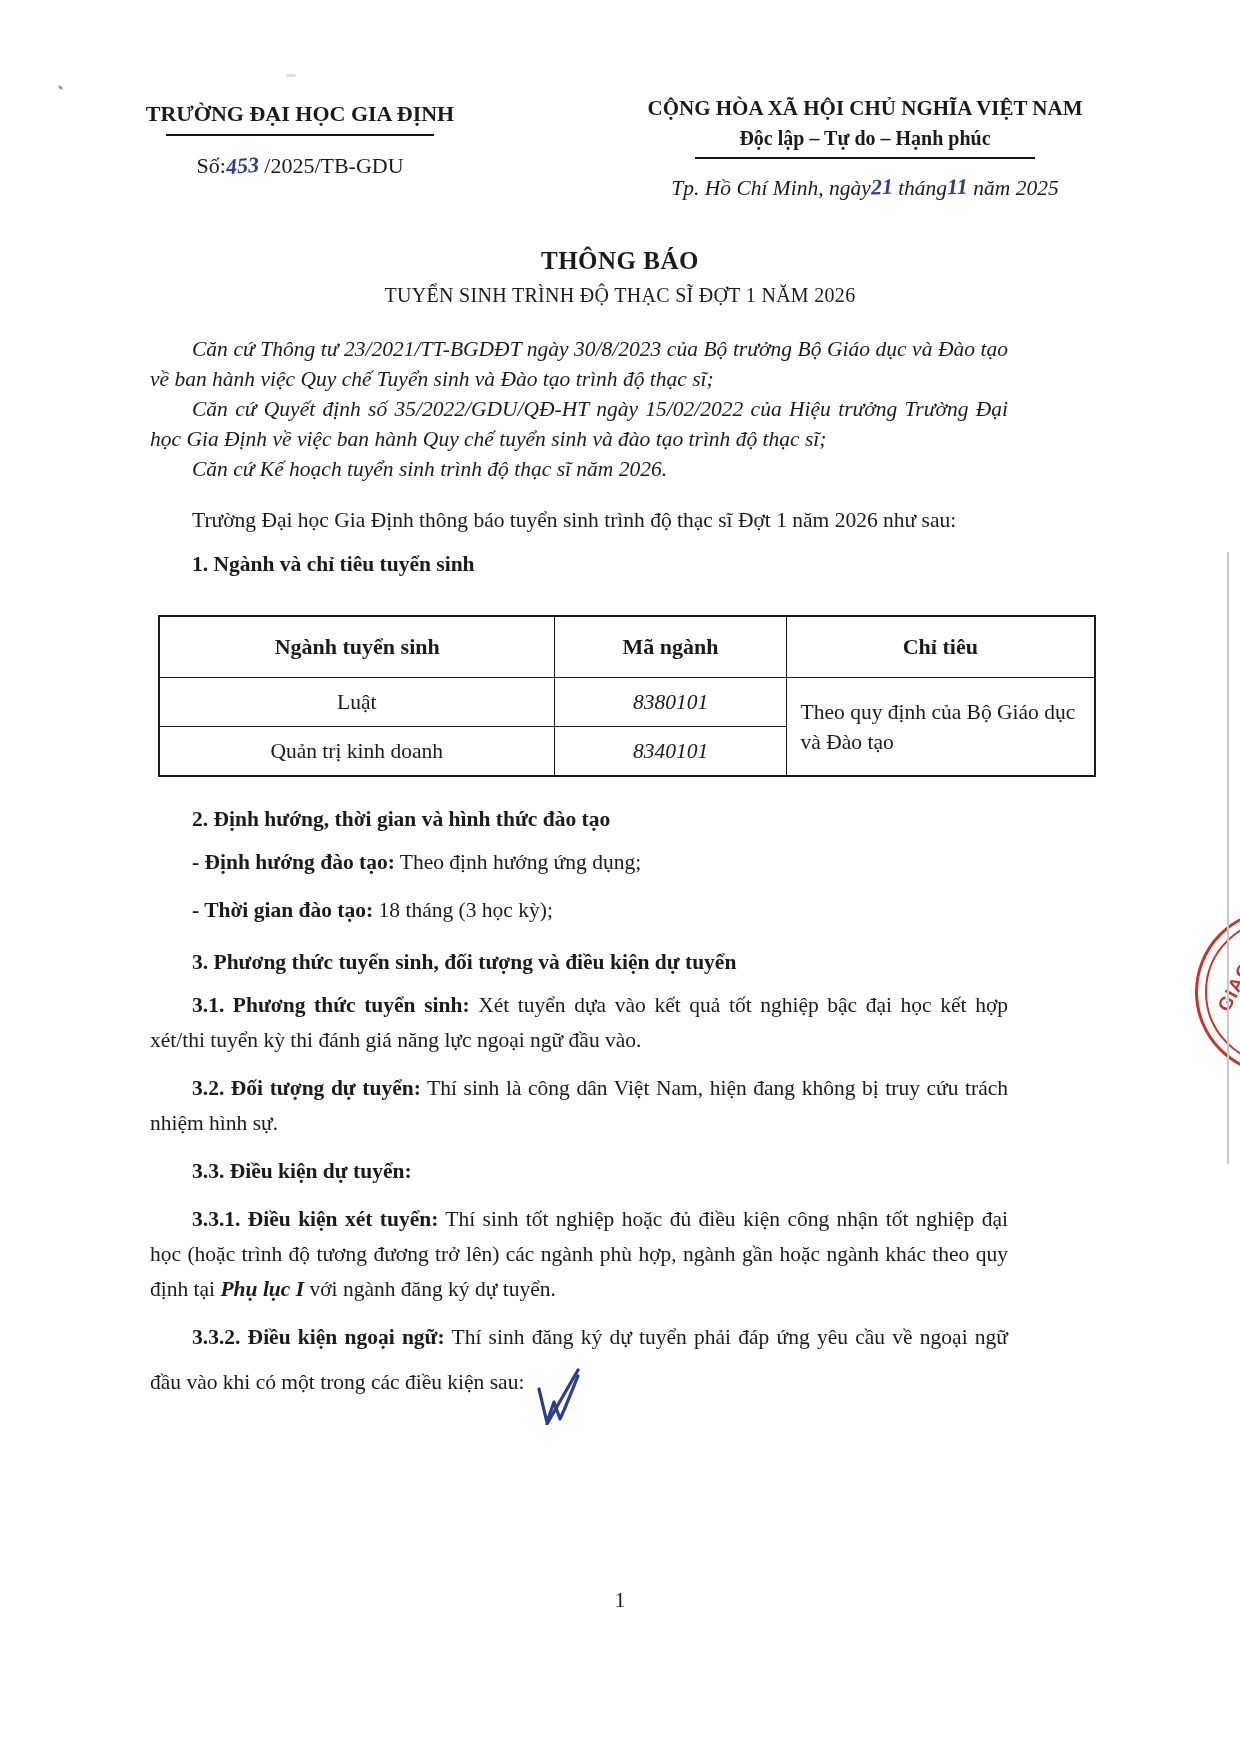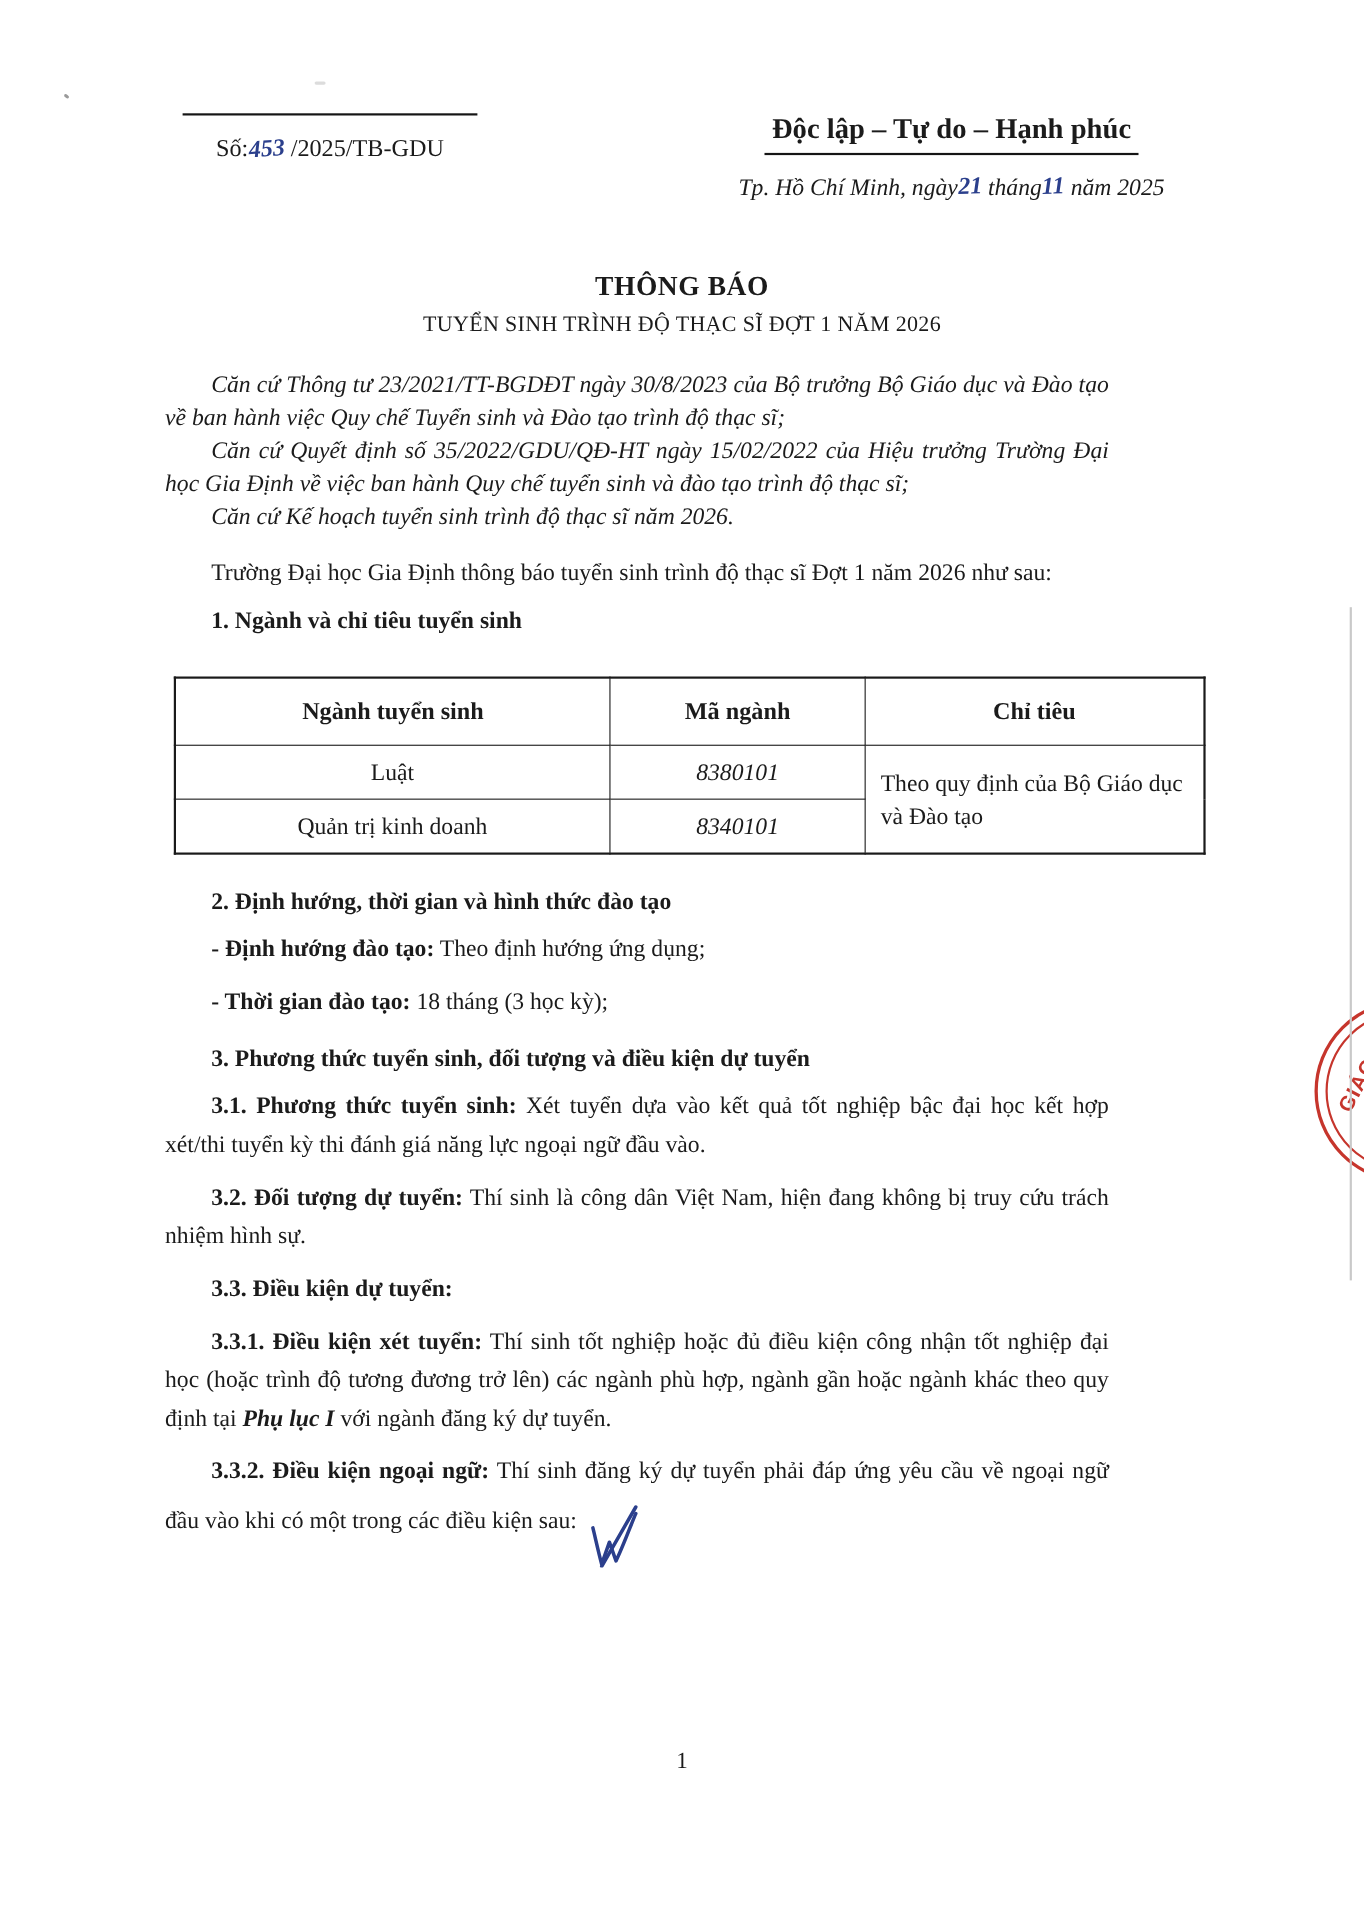--- a/index.html
+++ b/index.html
@@ -11,21 +11,21 @@
   
   .hdr-left{position:absolute;left:105px;top:96px;width:390px;text-align:center;}
   .hdr-left .hl1{font-size:21px;letter-spacing:.2px;}
   .hdr-left .hl2{font-size:22px;font-weight:bold;margin-top:5px;}
   .rule{height:2px;background:#151515;margin:7px auto 0 auto;}
   .rule-left{width:268px;}
   .so-line{margin-top:17px;font-size:22px;}
   .hand{color:#2b3f8c;font-style:italic;font-weight:bold;display:inline-block;transform:rotate(-4deg);}
   .hdr-right{position:absolute;left:600px;top:96px;width:530px;text-align:center;}
   .hdr-right .hr1{font-size:21px;font-weight:bold;}
-  .hdr-right .hr2{font-size:26px;font-weight:bold;margin-top:6px;}
+  .hdr-right .hr2{font-size:20px;font-weight:bold;margin-top:6px;}
   .rule-right{width:340px;}
   .date-line{margin-top:16px;font-size:21.5px;font-style:italic;}
   .date-line .hand{font-size:22px;transform:translateY(-1px) rotate(-2deg);}
   
   .title-block{position:absolute;left:0;top:247px;width:1240px;text-align:center;}
   .title-block .t1{font-size:25px;font-weight:bold;letter-spacing:.5px;}
   .title-block .t2{font-size:20px;font-weight:normal;margin-top:9px;letter-spacing:.3px;}
   
   .body{position:absolute;left:150px;top:334px;width:858px;font-size:21.5px;}
   .preamble p{font-style:italic;line-height:30px;text-align:justify;text-indent:42px;margin:0;}
@@ -64,27 +64,29 @@
 </style>
 </head>
 <body>
 
 <div class="page">
 
   <div class="speck s1"></div>
   <div class="speck s2"></div>
 
   <div class="hdr-left">
+    <div class="hl2">TRƯỜNG ĐẠI HỌC GIA ĐỊNH</div>
     <div class="rule rule-left"></div>
     <div class="so-line"><span>Số:</span><span class="hand">453</span>
       <span>/2025/TB-GDU</span>
     </div>
   </div>
 
   <div class="hdr-right">
+    <div class="hr1">CỘNG HÒA XÃ HỘI CHỦ NGHĨA VIỆT NAM</div>
     <div class="hr2">Độc lập – Tự do – Hạnh phúc</div>
     <div class="rule rule-right"></div>
     <div class="date-line"><span>Tp. Hồ Chí Minh, ngày</span><span class="hand">21</span>
       <span>tháng</span><span class="hand">11</span>
       <span>năm 2025</span>
     </div>
   </div>
 
   <div class="title-block">
     <div class="t1">THÔNG BÁO</div>

